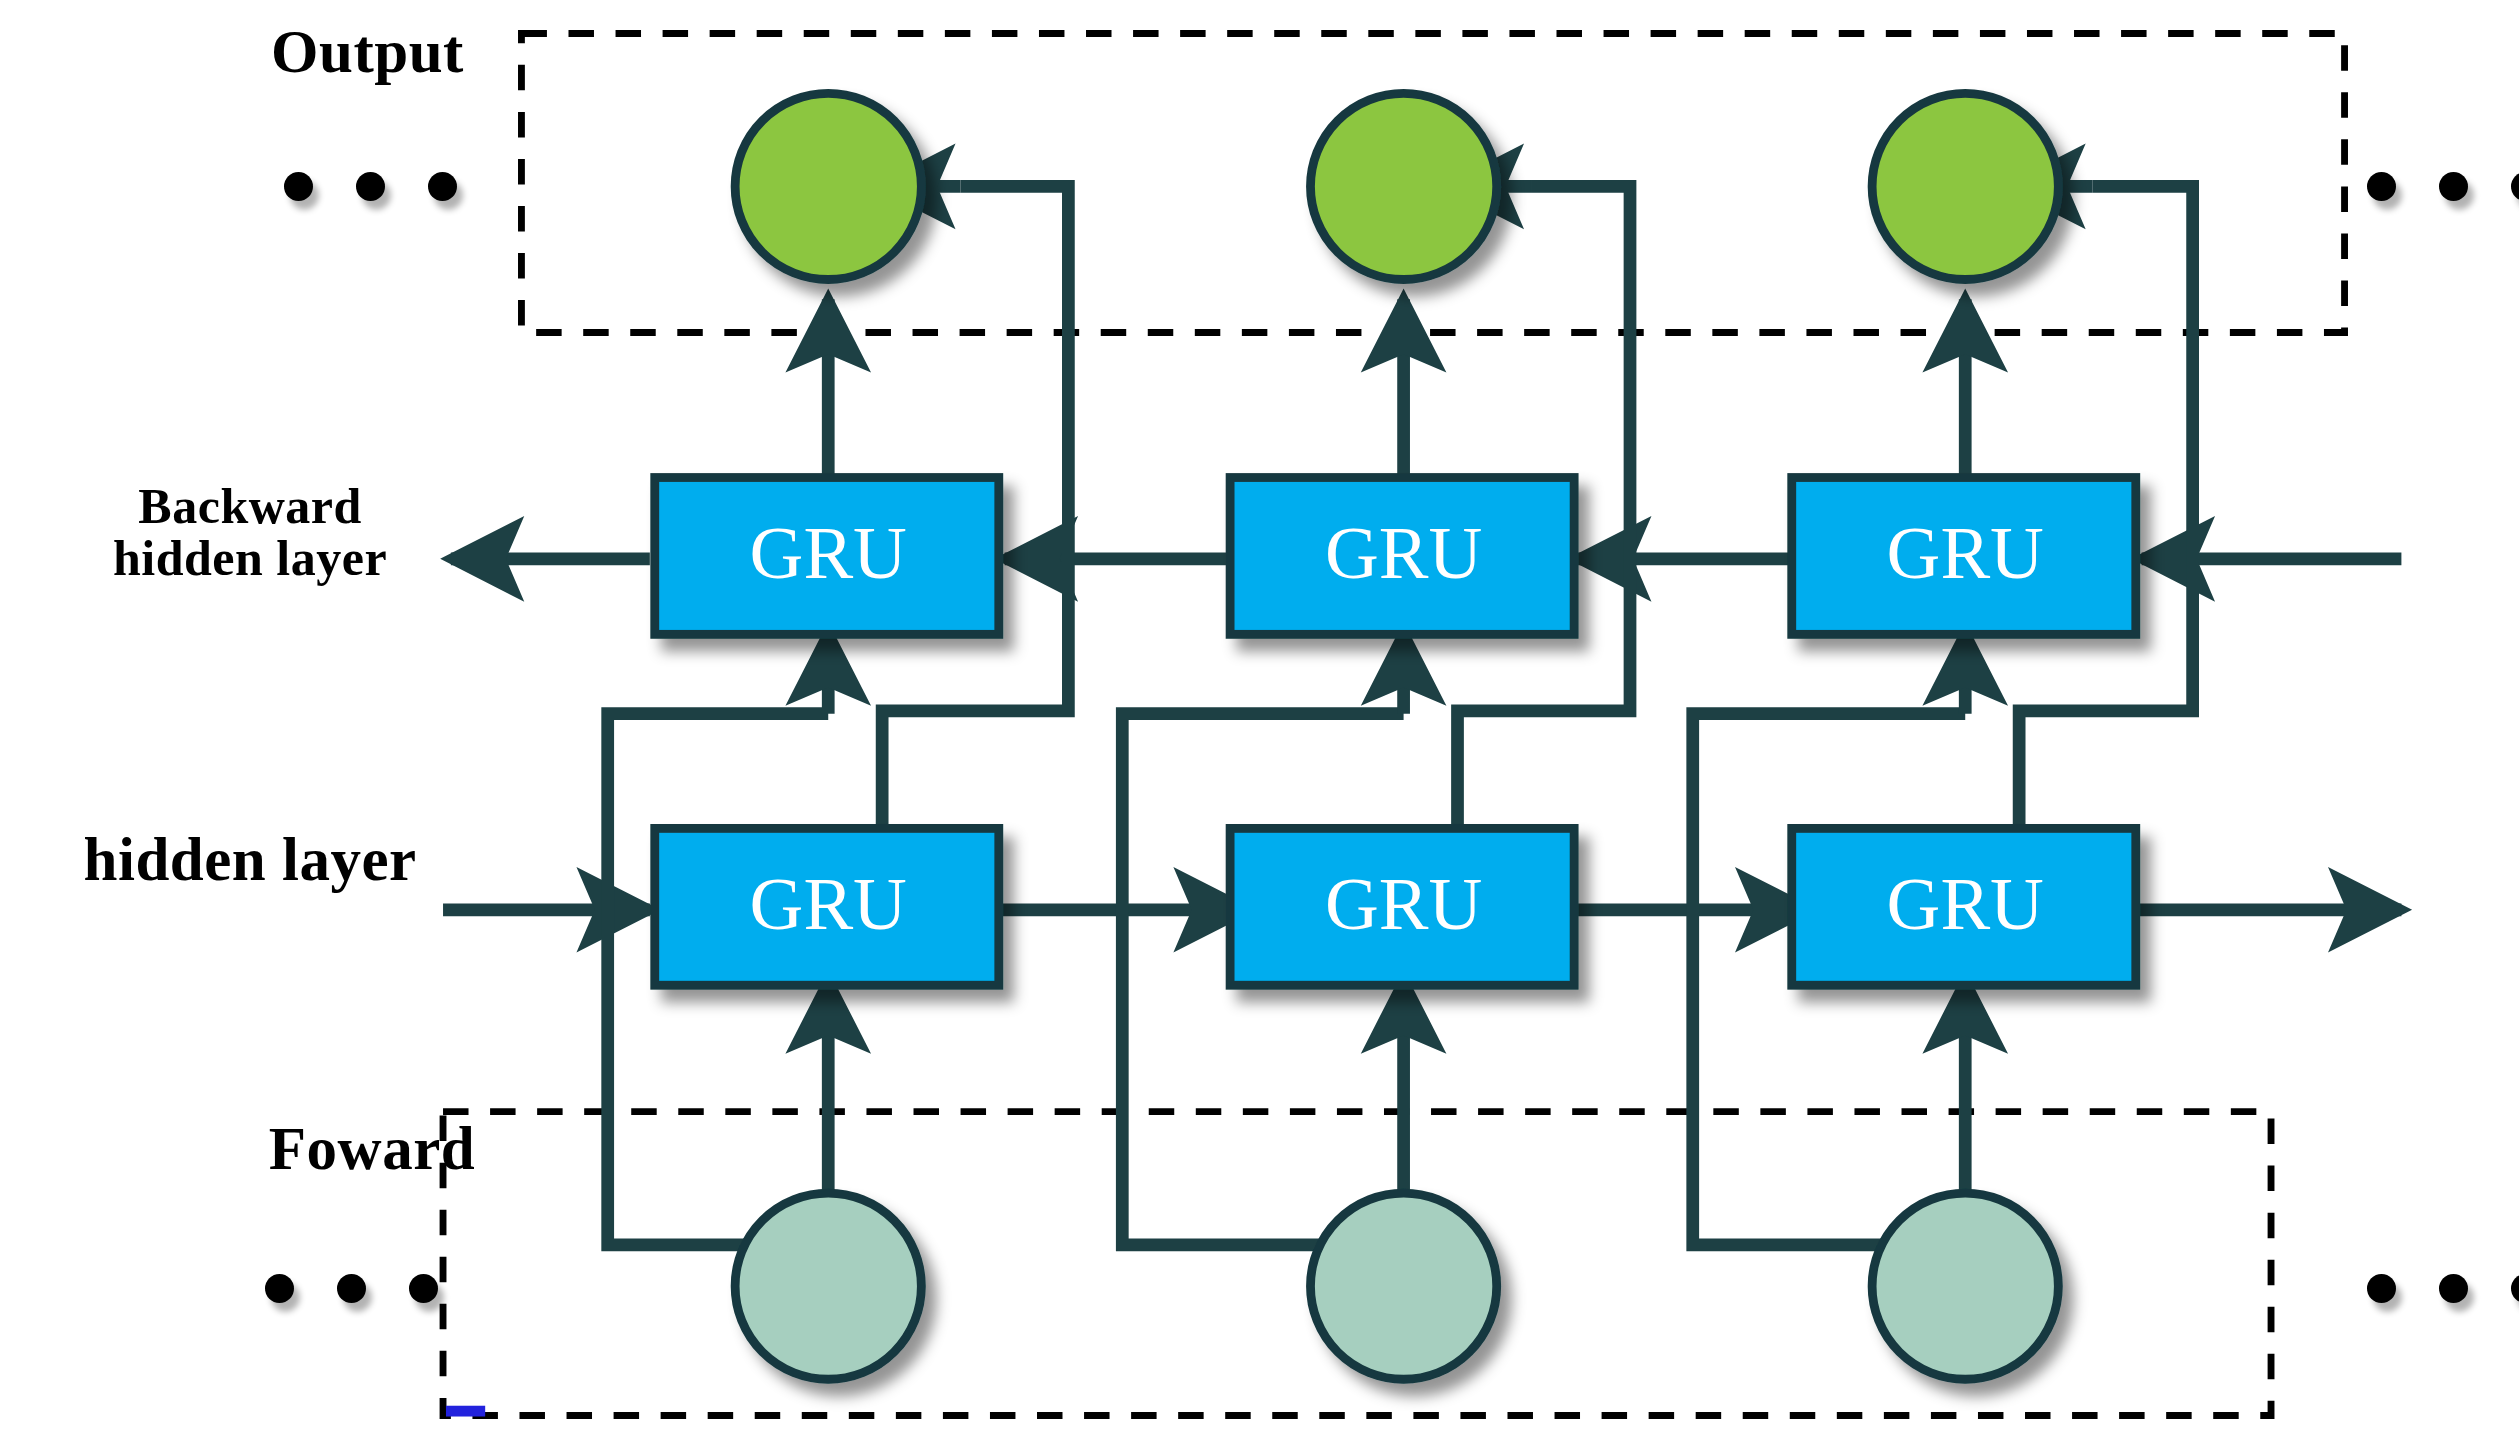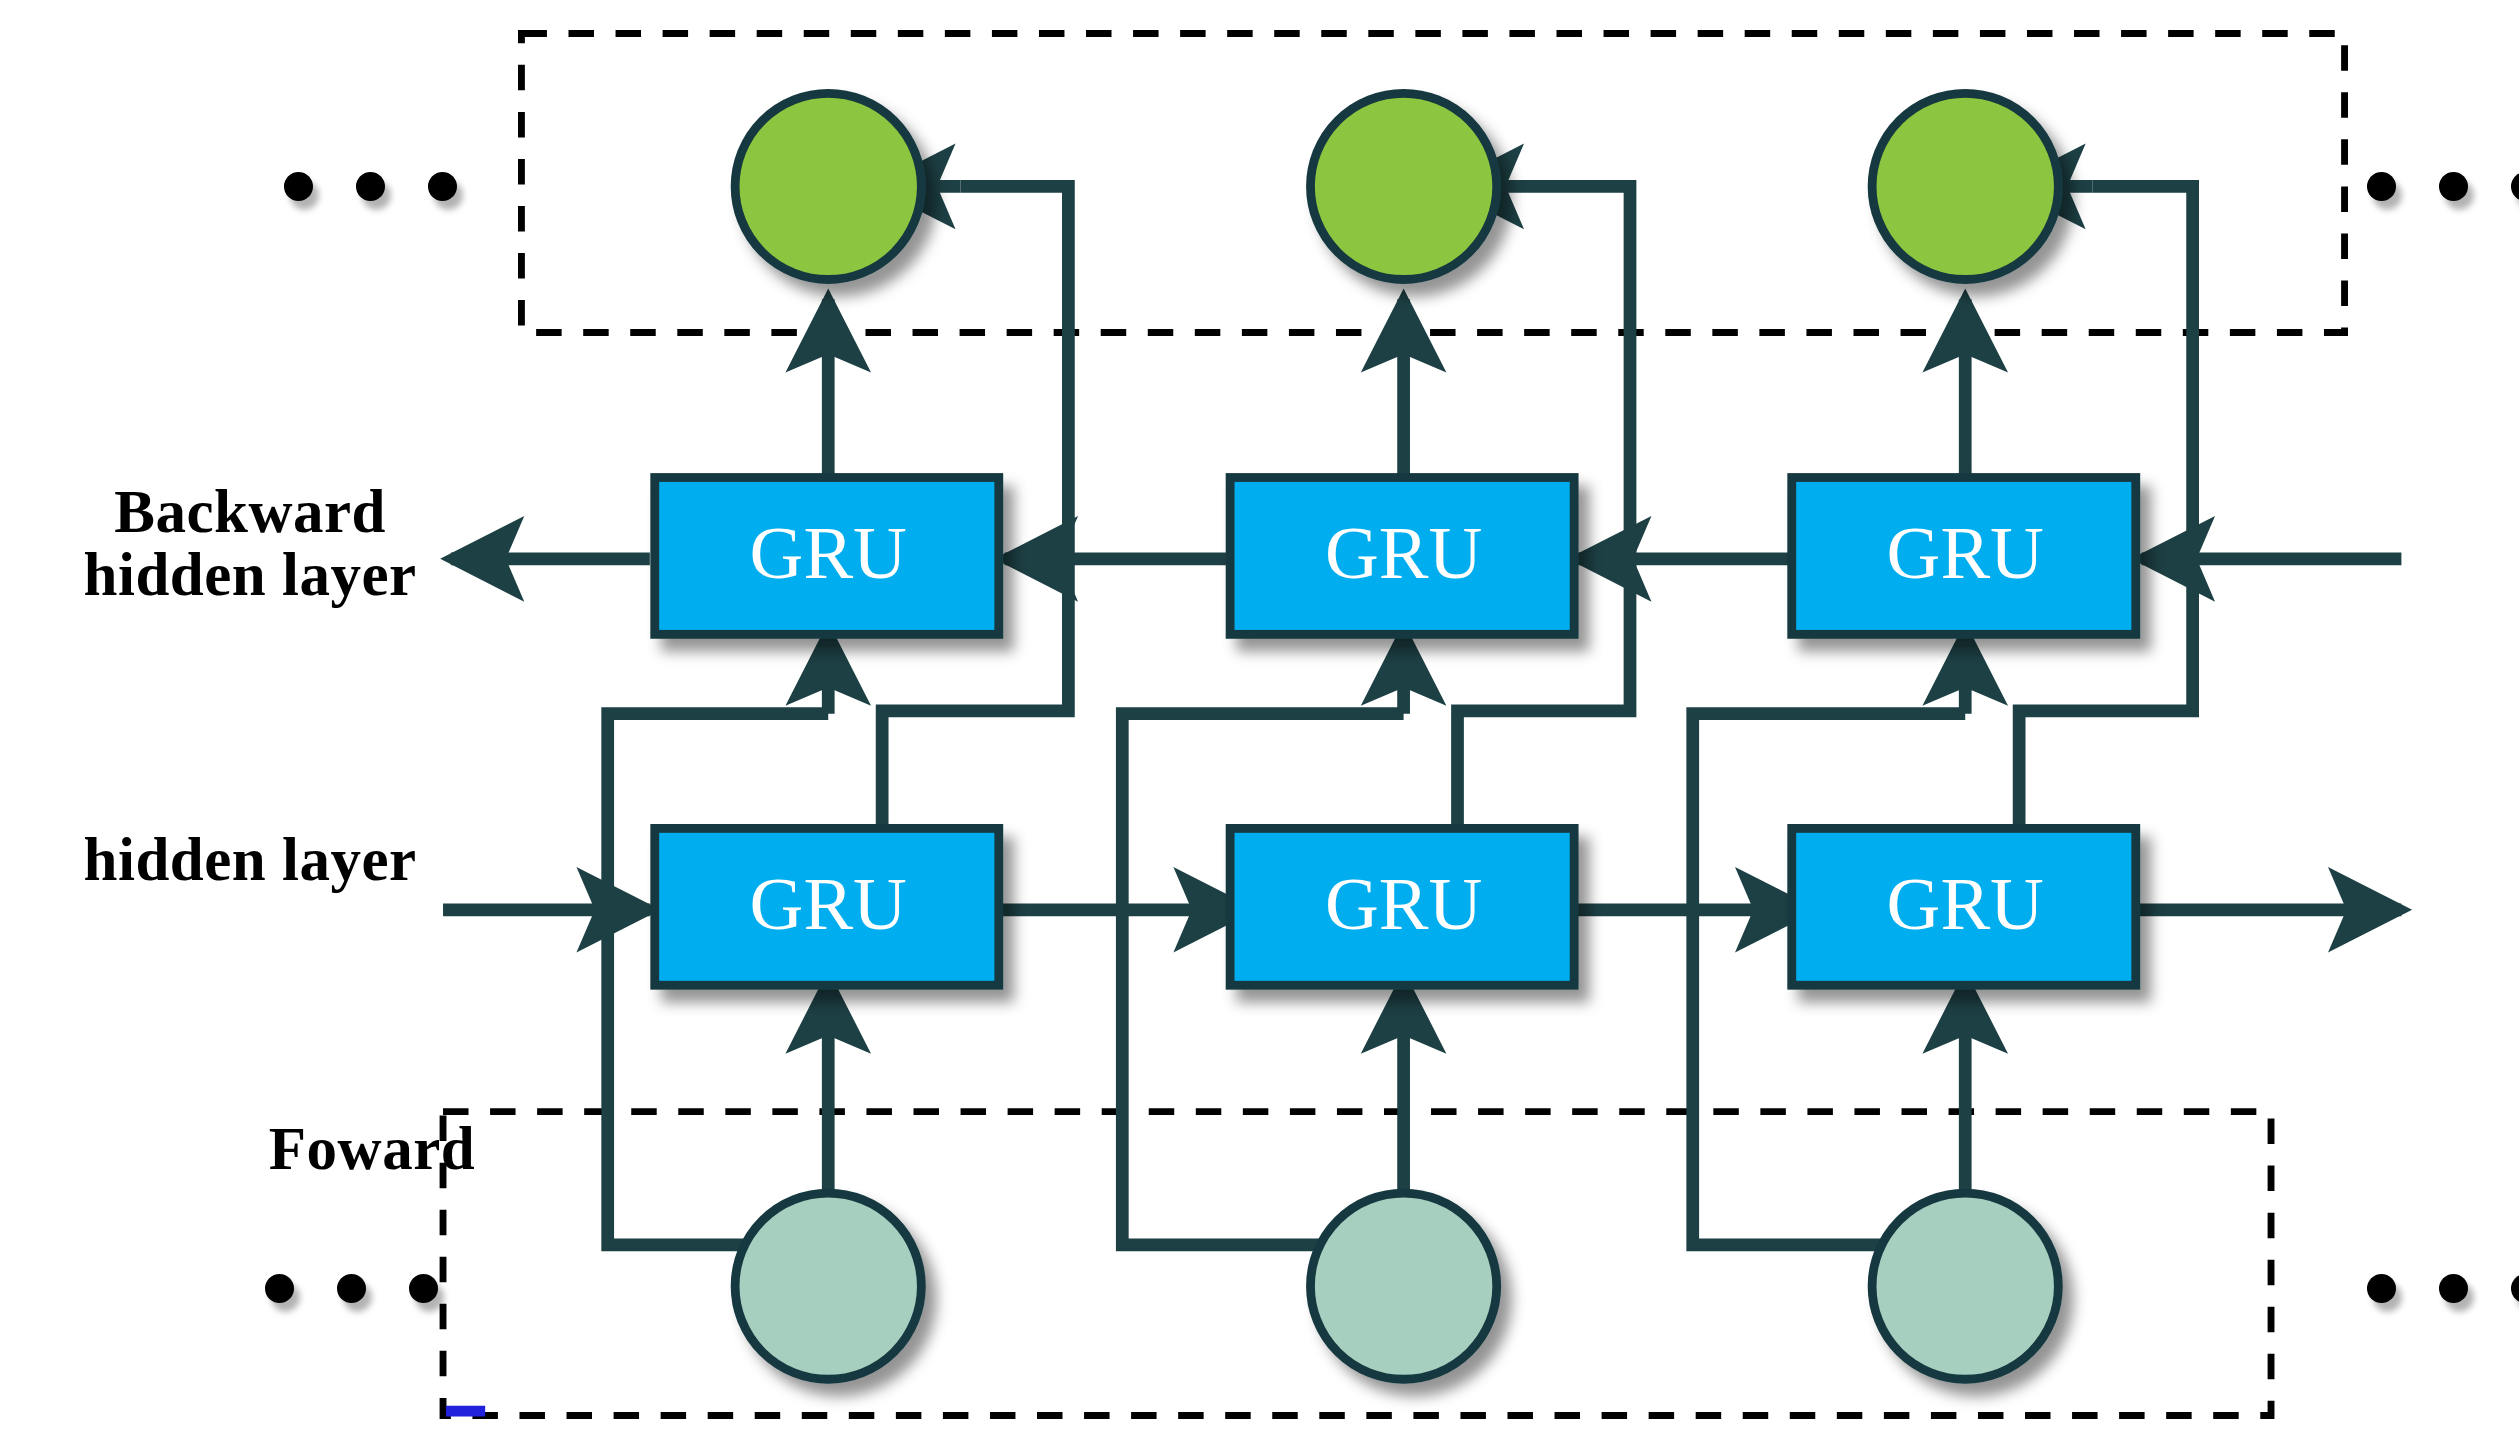--- a/index.html
+++ b/index.html
@@ -15,21 +15,21 @@
     position:absolute;
     font-weight:bold;
     color:#000000;
     font-family:"Liberation Serif","DejaVu Serif",serif;
     line-height:1.04;
     text-align:center;
     white-space:pre;
     letter-spacing:0.5px;
   }
   .lbl-output{font-size:61px;left:206px;top:19.6px;width:323px;}
-  .lbl-backward{font-size:61px;left:19.6px;top:480px;width:461px;}
+  .lbl-backward{font-size:50px;left:19.6px;top:480px;width:461px;}
   .lbl-forward{font-size:61px;left:19.6px;top:828px;width:461px;}
   .lbl-input{font-size:61px;left:225px;top:1117px;width:294px;}
   .gru-text{
     font-family:"Liberation Serif","DejaVu Serif",serif;
     font-size:76px;
     fill:#ffffff;
     text-anchor:middle;
     dominant-baseline:middle;
   }
   .dots{position:absolute;display:flex;gap:43px;align-items:center;}
@@ -41,20 +41,21 @@
   .dots-output{left:284px;top:172px;}
   .dots-output-right{left:2367px;top:172px;}
   .dots-input{left:265px;top:1274px;}
   .dots-input-right{left:2367px;top:1274px;}
 </style>
 </head>
 <body>
 
 <div id="stage">
 
+  <div class="lbl lbl-output">Output</div>
   <div class="lbl lbl-backward"><div>Backward</div><div>hidden layer</div></div>
   <div class="lbl lbl-forward"><div>hidden layer</div></div>
   <div class="lbl lbl-input">Foward</div>
 
   <div class="dots dots-output">
     <span class="dot"></span>
     <span class="dot"></span>
     <span class="dot"></span>
   </div>
   <div class="dots dots-output-right">

